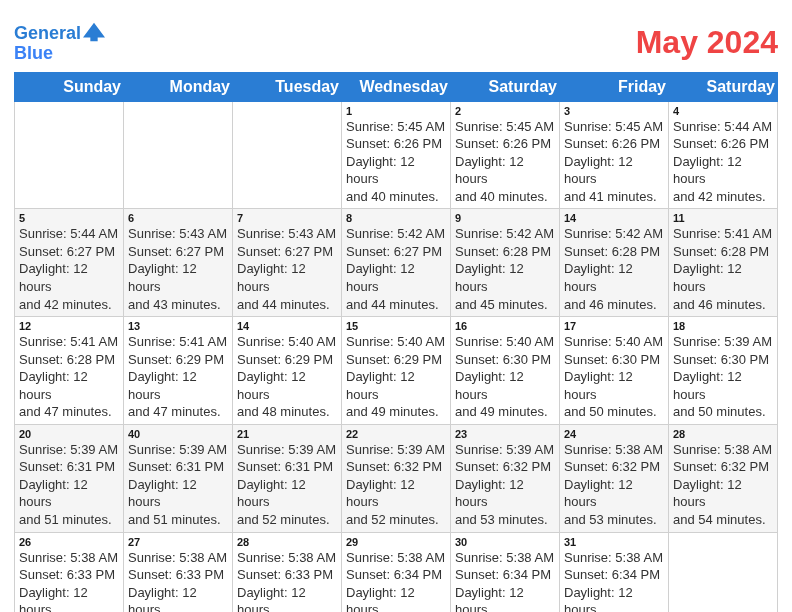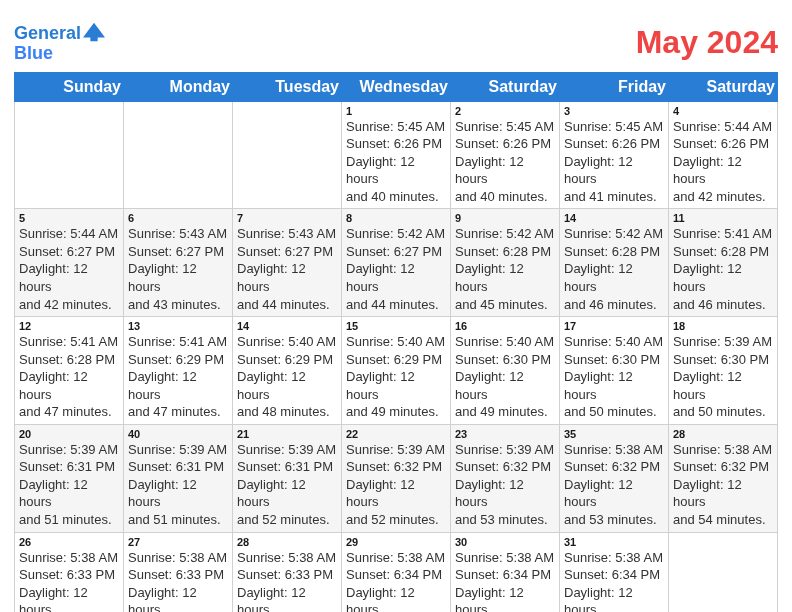--- a/index.html
+++ b/index.html
@@ -293,21 +293,21 @@
 and 52 minutes.</div>
           </td>
           <td>
             <span class="day-number">23</span>
             <div class="day-info" style="white-space: pre-line;">Sunrise: 5:39 AM
 Sunset: 6:32 PM
 Daylight: 12 hours
 and 53 minutes.</div>
           </td>
           <td>
-            <span class="day-number">35</span>
+            <span class="day-number">24</span>
             <div class="day-info" style="white-space: pre-line;">Sunrise: 5:38 AM
 Sunset: 6:32 PM
 Daylight: 12 hours
 and 53 minutes.</div>
           </td>
           <td>
             <span class="day-number">28</span>
             <div class="day-info" style="white-space: pre-line;">Sunrise: 5:38 AM
 Sunset: 6:32 PM
 Daylight: 12 hours

